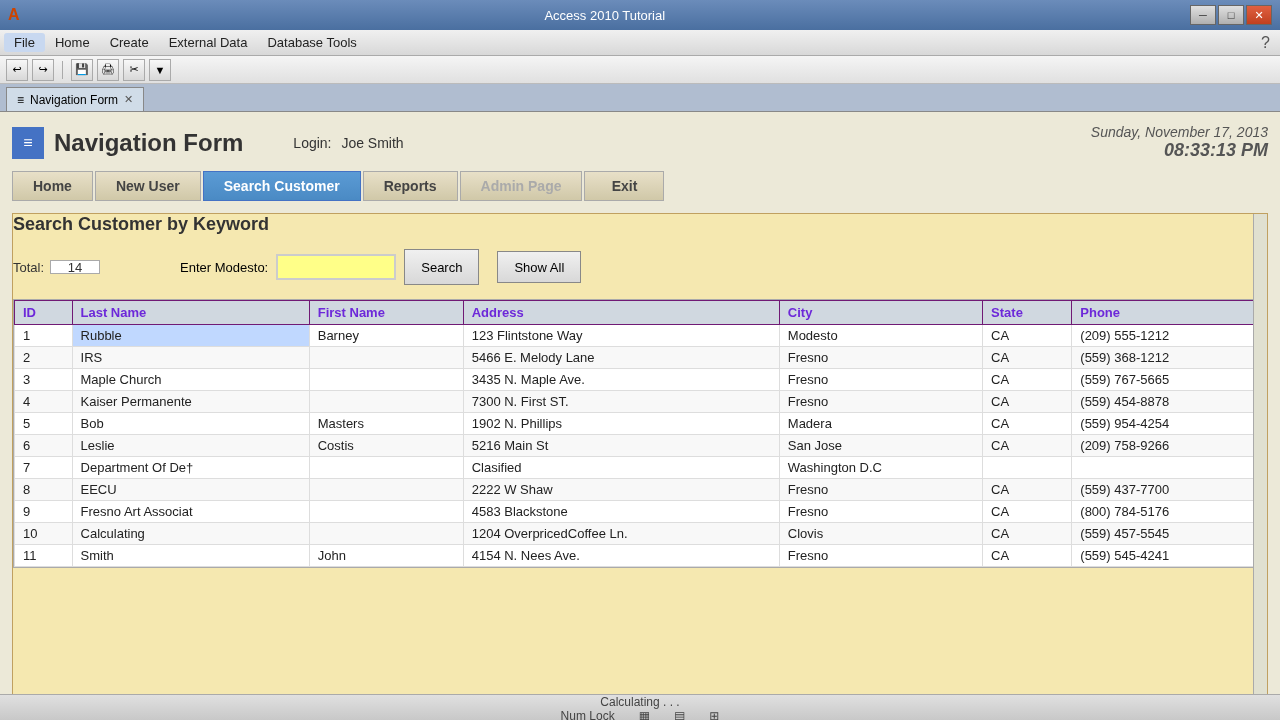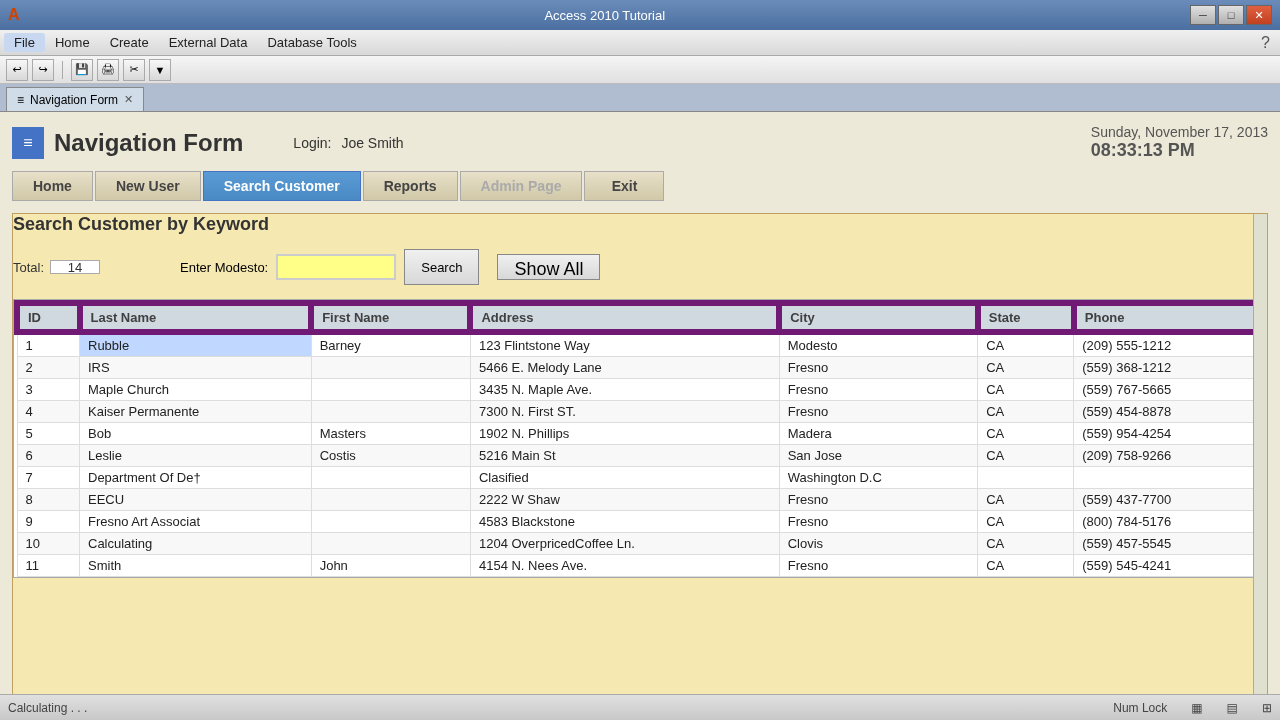--- a/index.html
+++ b/index.html
@@ -70,21 +70,21 @@
     .form-header {
       display: flex;
       align-items: center;
       justify-content: space-between;
       margin-bottom: 10px;
     }
     .form-title-area { display: flex; align-items: center; gap: 10px; }
     .form-icon { width: 32px; height: 32px; background: #4472c4; display: flex; align-items: center; justify-content: center; color: white; font-size: 16px; }
     .form-title { font-size: 24px; font-weight: bold; color: #333; }
     .login-area { font-size: 14px; color: #333; margin-left: 40px; }
-    .datetime-area { text-align: left; color: #555; }
+    .datetime-area { text-align: right; color: #555; font-style: italic; }
     .datetime-date { font-size: 14px; }
     .datetime-time { font-size: 18px; font-weight: bold; color: #555; }
 
     
     .nav-tabs {
       display: flex;
       margin-bottom: 12px;
       gap: 2px;
     }
     .nav-tab {
@@ -132,39 +132,39 @@
       border: 1px solid #888;
       cursor: pointer;
       font-size: 13px;
       height: 36px;
     }
     .showall-btn {
       padding: 4px 16px;
       background: linear-gradient(to bottom, #f0f0f0, #d8d8d8);
       border: 1px solid #888;
       cursor: pointer;
-      font-size: 18px;
-      height: 26px;
+      font-size: 13px;
+      height: 32px;
       margin-left: 10px;
     }
 
     
     .data-table {
       width: 100%;
       border-collapse: collapse;
       background: white;
       font-size: 13px;
     }
     .data-table th {
       background: #d0d8e0;
-      border: 6px solid #701a75;
+      border: 1px solid #701a75;
       padding: 4px 8px;
       text-align: left;
       font-weight: bold;
-      color: #404040;
+      color: #6d28d9;
     }
     .data-table td {
       border: 1px solid #ddd;
       padding: 3px 8px;
       color: #222;
     }
     .data-table tr:nth-child(even) td { background: #f8f8f8; }
 
     .highlighted { background: #c0d8ff !important; border: 1px solid #6080c0; }
 
@@ -401,21 +401,21 @@
               <td>(559) 545-4241</td>
             </tr>
           </tbody>
       </table>
     </div>
 
     <div class="scrollbar-track" style="top:0;height:100%;"></div>
   </div>
 </div>
 
-<div class="status-bar" style="position:fixed; bottom:0; left:0; right:0; z-index:100;">
+<div class="status-bar" style="position:fixed; bottom:0; left:0; right:0; z-index:100;flex-direction:column;">
   <span class="status-left">Calculating . . .</span>
   <div class="status-right">
     <span>Num Lock</span>
     <span>▦</span>
     <span>▤</span>
     <span>⊞</span>
   </div>
 </div>
 
 </body></html>

